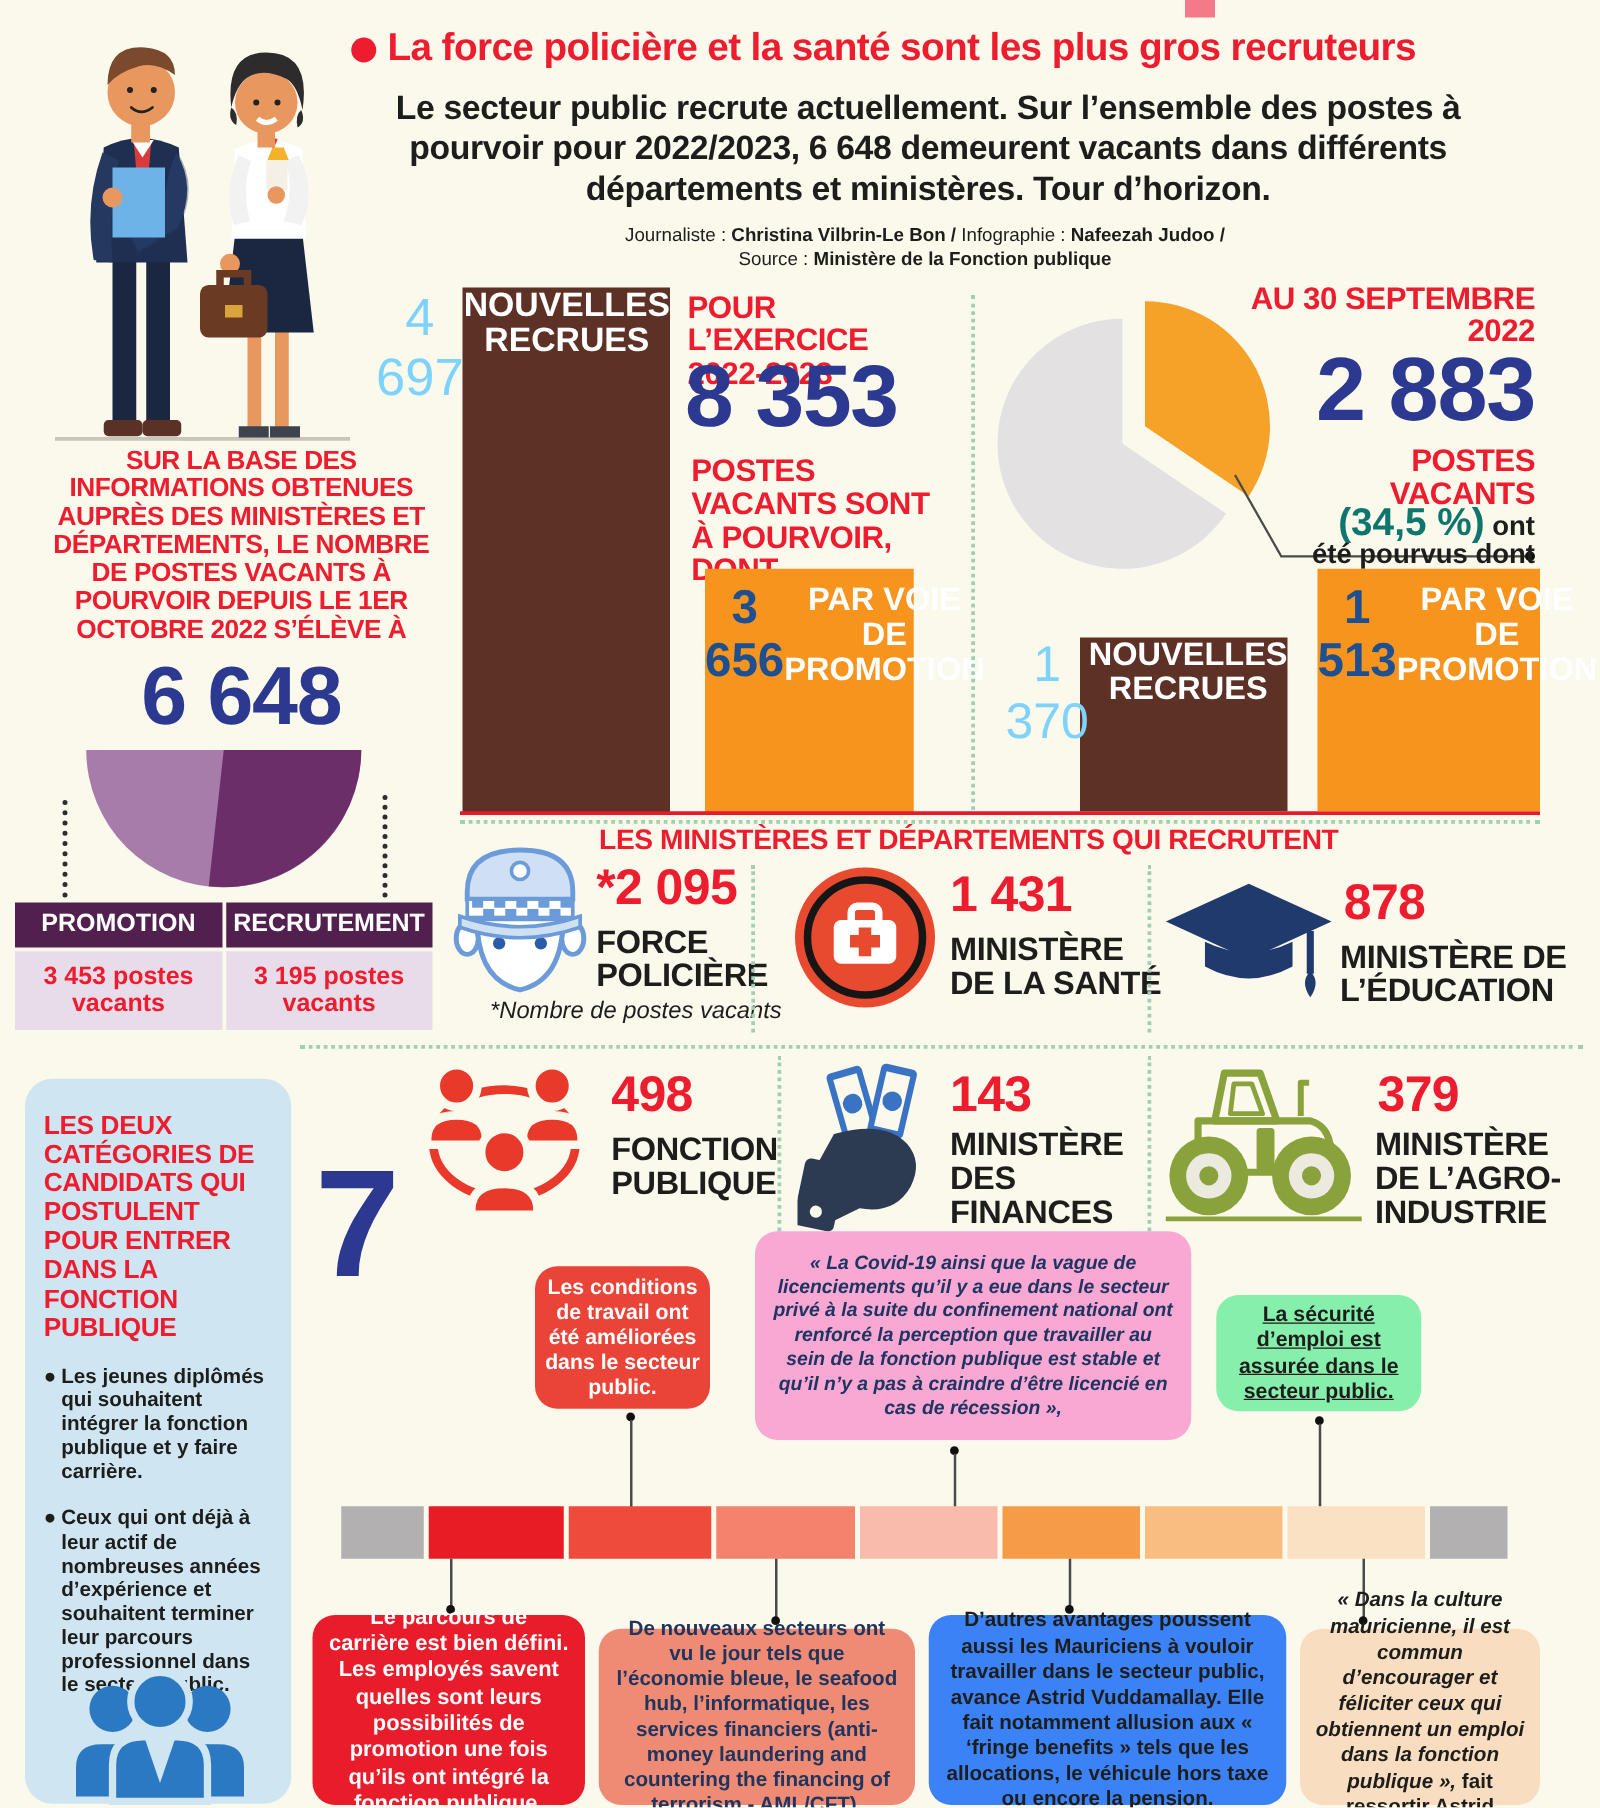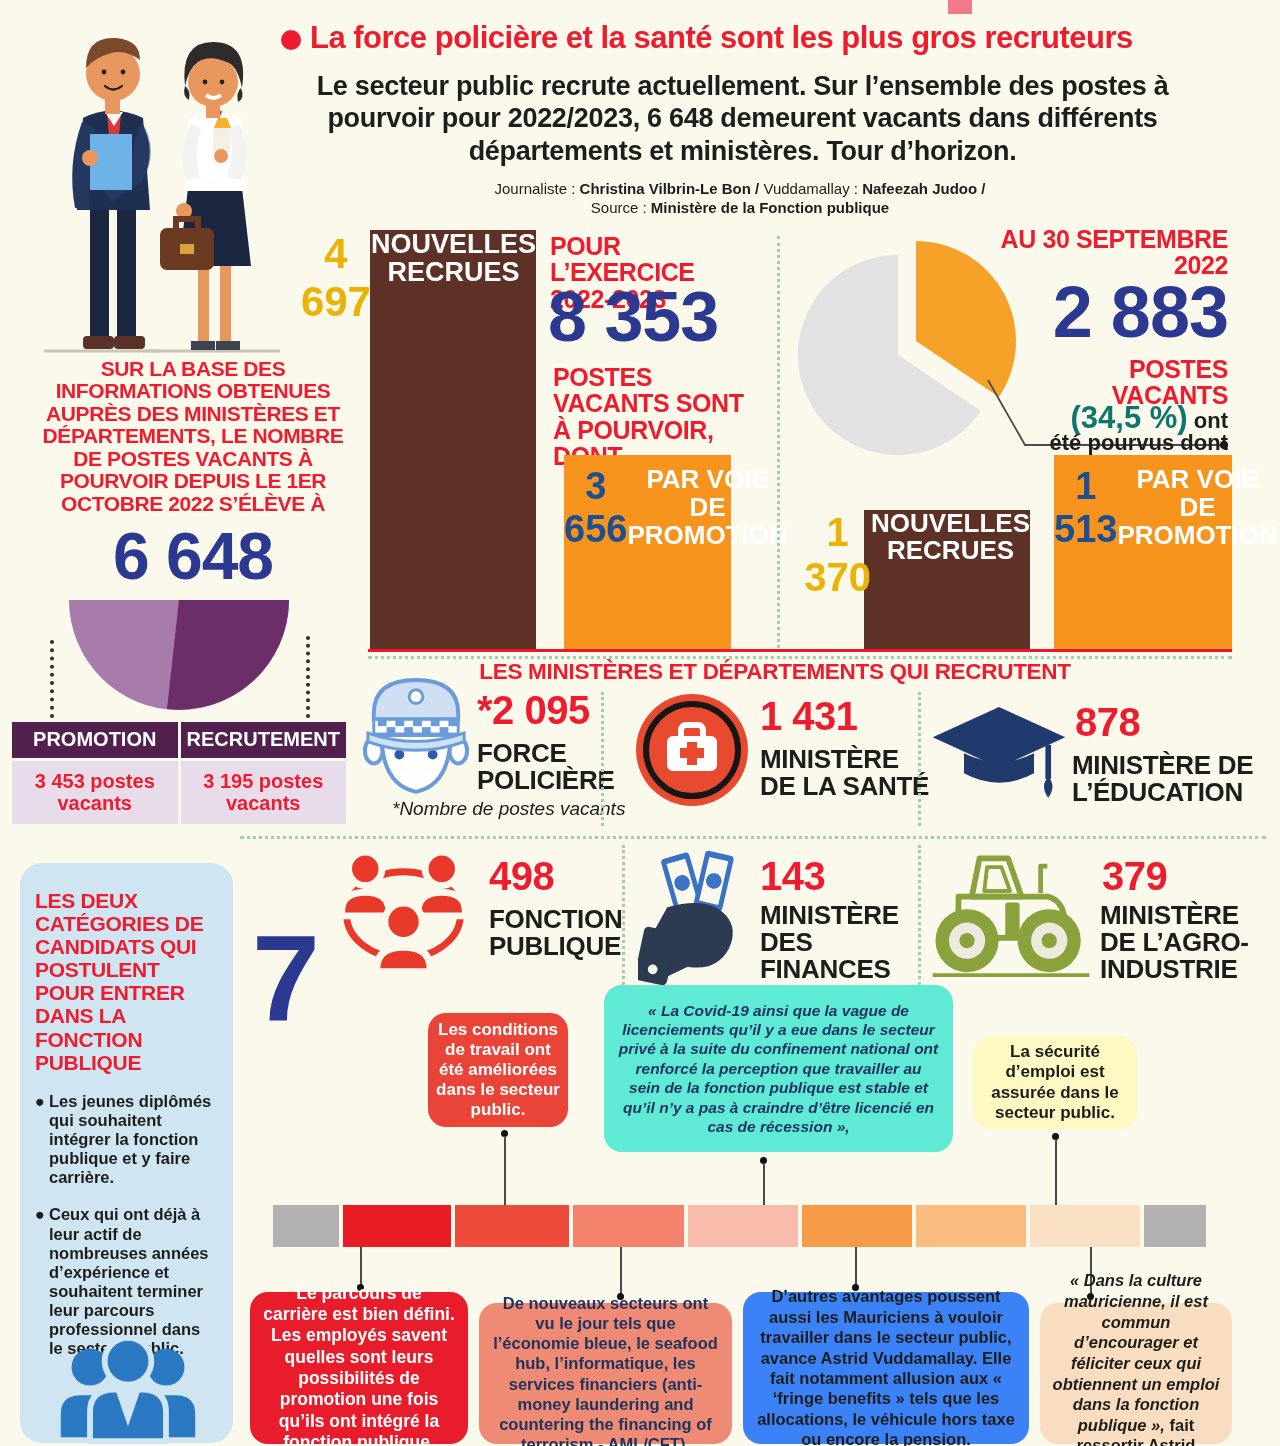--- a/index.html
+++ b/index.html
@@ -35,21 +35,21 @@
   .promo-vals { display:flex; gap:3px; margin-top:3px; }
   .promo-vals div {
     flex:1; background:#e9dcea; color:#ed1c2e; font-weight:800; font-size:20px;
     text-align:center; padding:9px 4px 10px; line-height:1.1;
   }
 
   
   .bar { display:flex; flex-direction:row; justify-content:flex-end; text-align:center; }
   .bar.brown { background:#5d3126; }
   .bar.orange { background:#f7941e; justify-content:flex-start; padding-top:10px; }
-  .bar .yellow-num { color:#eab308; font-weight:700; font-size:42px; margin-bottom:2px; }
+  .bar .yellow-num { color:#7dd3fc; font-weight:400; font-size:42px; margin-bottom:2px; }
   .bar .white-lbl { color:#fff; font-weight:800; font-size:27px; line-height:1.05; margin-bottom:16px; }
   .bar .blue-num2 { color:#1d4f91; font-weight:800; font-size:38px; margin-bottom:4px; }
   .bar .white-lbl2 { color:#fff; font-weight:800; font-size:26px; line-height:1.08; }
   .chart-head-red { font-size:25px; font-weight:800; color:#ed1c2e; line-height:1.05; letter-spacing:-0.4px; }
   .chart-big-blue { font-size:70px; font-weight:800; color:#2b3a90; letter-spacing:-1px; line-height:1; }
   .redline { height:3px; background:#e8192c; }
   .dotted-h-teal { border-top:3px dotted #9fcfb5; height:0; }
   .dotted-v-teal { border-left:3px dotted #9fcfb5; width:0; }
   .pct-red { font-size:31px; font-weight:800; color:#0f766e; }
   .pct-dark { font-size:22px; font-weight:700; color:#1d1d1b; }
@@ -64,24 +64,24 @@
   .cat-box { width:213px; height:580px; background:#cfe5f1; border-radius:22px; padding:26px 15px 0; }
   .cat-title { font-size:21px; font-weight:800; color:#ed1c2e; line-height:1.1; letter-spacing:-0.3px; }
   .cat-bullet { display:flex; margin-top:18px; font-size:16.5px; font-weight:700; line-height:1.16; }
   .cat-bullet .b { margin-right:4px; }
 
   
   .seven { font-size:122px; font-weight:800; color:#2b3a90; line-height:0.85; }
   .reasons-title { font-size:21px; font-weight:800; color:#ed1c2e; line-height:1.12; letter-spacing:-0.3px; }
   .bubble { border-radius:18px; display:flex; flex-direction:column; justify-content:center; text-align:center; }
   .bubble.redb { background:#ea4438; color:#fff; font-weight:800; font-size:17px; line-height:1.18; padding:10px 8px; }
-  .bubble.salmonq { background:#5eead4; color:#1e3461; font-size:15.5px; line-height:1.25; padding:12px 14px; }
+  .bubble.salmonq { background:#f9a8d4; color:#1e3461; font-size:15.5px; line-height:1.25; padding:12px 14px; }
   .bubble.salmonq .q { font-style:italic; font-weight:700; }
   .bubble.salmonq .attr { font-weight:800; }
-  .bubble.orangeb { background:#fef9c3; color:#1d1d1b; font-weight:800; font-size:17px; line-height:1.2; padding:10px 10px; }
+  .bubble.orangeb { background:#86efac; color:#1d1d1b; font-weight:800; font-size:17px; line-height:1.2; padding:10px 10px;text-decoration:underline; }
 
   
   .timeline { display:flex; gap:4px; height:42px; }
   .tl-seg { height:42px; }
   .conn { width:2px; background:#4a4a4a; }
   .conn-dot { width:7px; height:7px; border-radius:50%; background:#111; }
 
   
   .bbox { border-radius:18px; display:flex; flex-direction:column; justify-content:center; text-align:center; padding:10px 12px; }
   .bbox.b-red { background:#e81c2b; color:#fff; font-weight:800; font-size:17.5px; line-height:1.22; }
@@ -148,21 +148,21 @@
       <rect x="132" y="222" width="54" height="42" rx="7" fill="#6b3a22"></rect>
       <path d="M148 222 v-9 h22 v9" stroke="#6b3a22" stroke-width="6" fill="none"></path>
       <rect x="152" y="238" width="14" height="10" fill="#d9a43c"></rect>
     </g>
   </svg>
 
   <div class="abs dot-bullet" style="left:281px; top:30px;"></div>
   <div class="abs headline" style="left:310px; top:20px; width:890px;">La force policière et la santé sont les plus gros recruteurs</div>
   <div class="abs intro ctr" style="left:295px; top:70px; width:895px;">Le secteur public recrute actuellement. Sur l’ensemble des postes à pourvoir pour 2022/2023, 6 648 demeurent vacants dans différents départements et ministères. Tour d’horizon.</div>
   <div class="abs credits ctr" style="left:350px; top:180px; width:780px;">
-    <span>Journaliste : </span><b>Christina Vilbrin-Le Bon /</b><span> Vuddamallay : </span><b>Nafeezah Judoo /</b><br>
+    <span>Journaliste : </span><b>Christina Vilbrin-Le Bon /</b><span> Infographie : </span><b>Nafeezah Judoo /</b><br>
     <span>Source : </span><b>Ministère de la Fonction publique</b>
   </div>
 
   <div class="abs left-intro ctr" style="left:26px; top:358px; width:334px;">SUR LA BASE DES INFORMATIONS OBTENUES AUPRÈS DES MINISTÈRES ET DÉPARTEMENTS, LE NOMBRE DE POSTES VACANTS À POURVOIR DEPUIS LE 1ER OCTOBRE 2022 S’ÉLÈVE À</div>
   <div class="abs big-total ctr" style="left:26px; top:518px; width:334px;">6 648</div>
 
   <svg class="abs" style="left:66px; top:598px;" width="226" height="114" viewBox="0 0 226 114">
     <path d="M3 2 A110 110 0 0 0 223 2 Z" fill="#a77cab"></path>
     <path d="M113 2 L223 2 A110 110 0 0 1 101 111 Z" fill="#6b2e68"></path>
   </svg>

